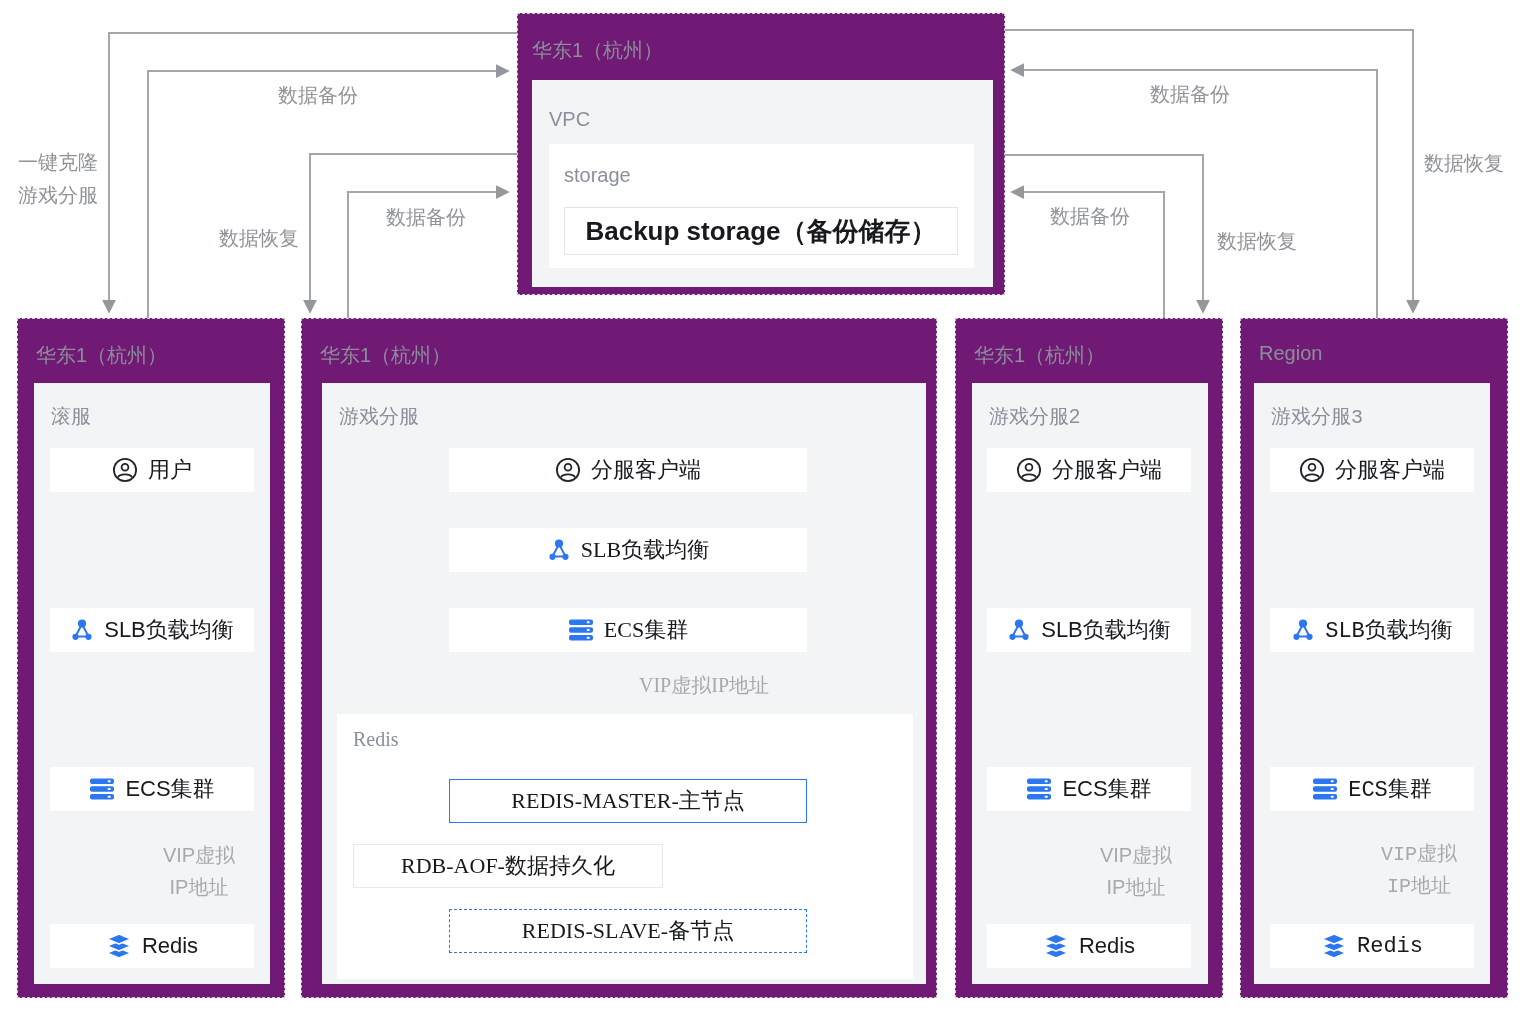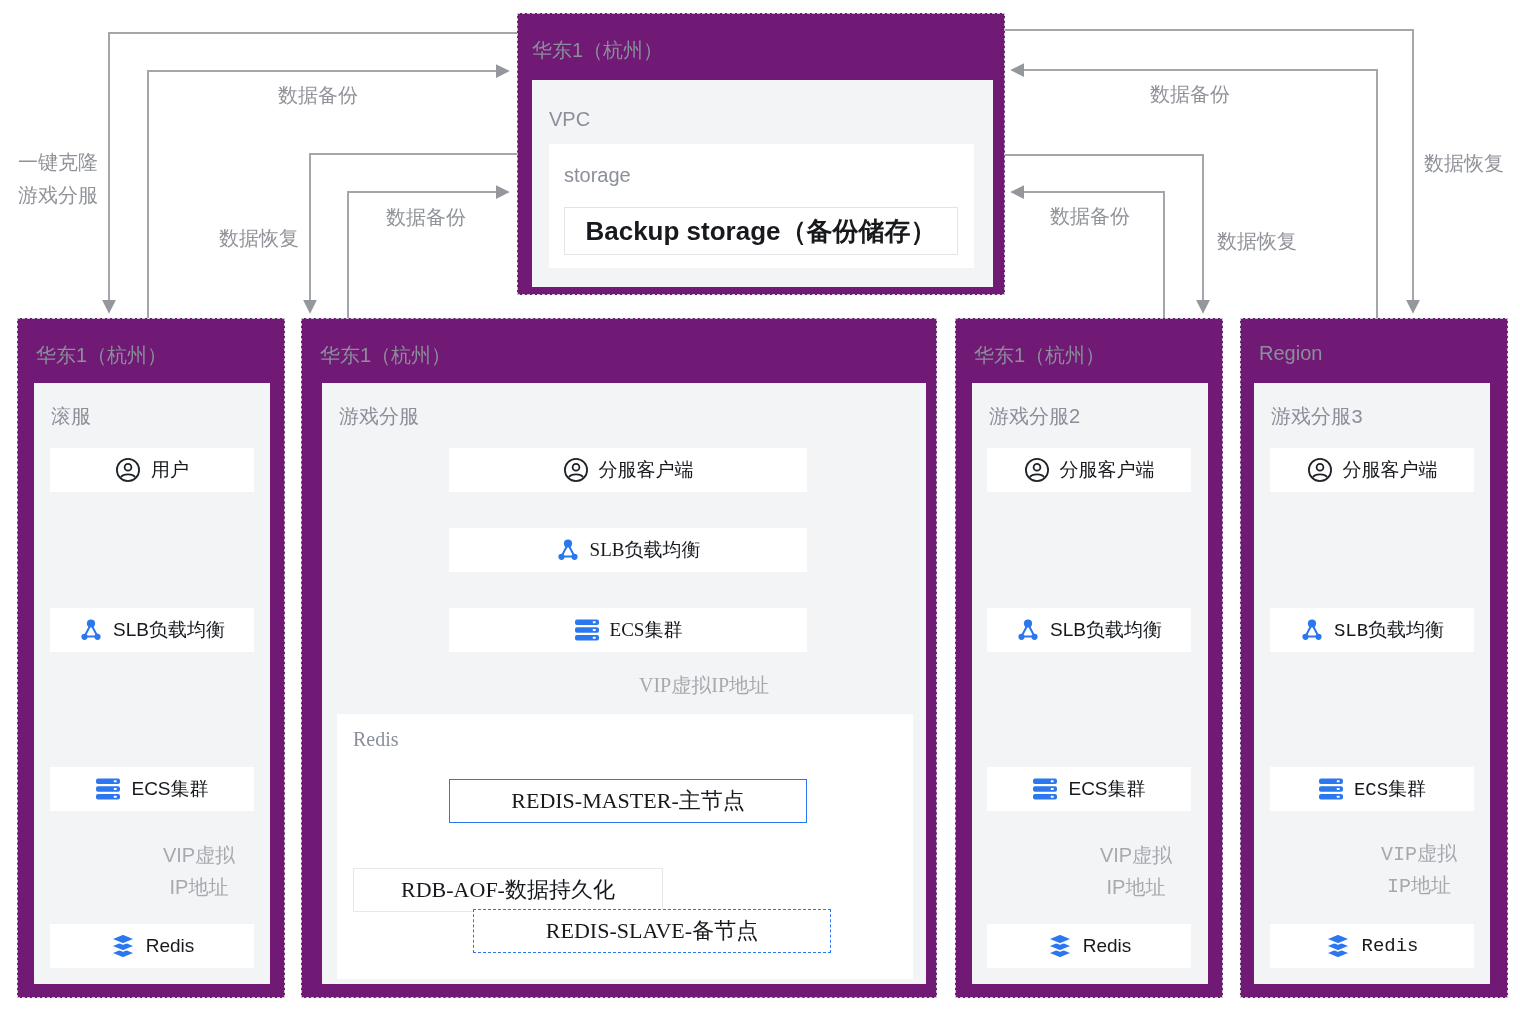--- a/index.html
+++ b/index.html
@@ -3,26 +3,26 @@
 <meta charset="utf-8">
 <style>
   html,body{margin:0;padding:0;background:#fff;}
   .stage{position:relative;width:1520px;height:1020px;background:#fff;
          font-family:"Liberation Sans","DejaVu Sans",sans-serif;overflow:hidden;}
   .dashed-box{position:absolute;border:1px dashed #c9cbd1;background:#701a75;box-sizing:border-box;}
   .gray-box{position:absolute;background:#f3f4f6;box-sizing:border-box;}
   .white-box{position:absolute;background:#fff;box-sizing:border-box;}
   .sec-label{position:absolute;font-size:20px;color:#8a8f99;white-space:nowrap;}
   .node{position:absolute;height:44px;background:#fff;display:flex;align-items:center;
-        justify-content:center;gap:10px;font-size:19px;color:#16191d;white-space:nowrap;box-sizing:border-box;}
+        justify-content:center;gap:10px;font-size:22px;color:#16191d;white-space:nowrap;box-sizing:border-box;}
   .node .lbl{display:inline-block;}
   .plain-box{position:absolute;height:44px;background:#fff;border:1px solid #e6e8ec;display:flex;
         align-items:center;justify-content:center;font-size:22px;color:#16191d;white-space:nowrap;box-sizing:border-box;}
   .master-box{border:1px solid #2b77f0;}
-  .slave-box{border:1px dashed #2b77f0;margin-left:24px;}
+  .slave-box{border:1px dashed #2b77f0;}
   .edge-label{position:absolute;font-size:20px;color:#909399;white-space:nowrap;transform:translateX(-50%);}
   .edge-label.left-align{transform:none;}
   .vip-label{position:absolute;font-size:20px;color:#a6a9ae;text-align:center;line-height:32px;
              transform:translateX(-50%);white-space:nowrap;}
   .vip-label.one-line{transform:none;text-align:left;}
   .wires{position:absolute;left:0;top:0;pointer-events:none;}
   .backup-box{position:absolute;background:#fff;border:1px solid #e2e4e8;display:flex;align-items:center;
         justify-content:center;font-size:26px;font-weight:600;color:#17191d;box-sizing:border-box;}
   .icon{flex:0 0 auto;display:inline-flex;}
 </style>
@@ -202,21 +202,21 @@
           </span>
         <span class="lbl">ECS集群</span>
       </div>
       <span class="vip-label one-line" style="left:317px;top:286px;">VIP虚拟IP地址</span>
 
       <div class="white-box" style="left:15px;top:331px;width:576px;height:265px;">
         <span class="sec-label" style="left:16px;top:14px;">Redis</span>
         <div class="plain-box master-box" style="left:112px;top:65px;width:358px;">
           <span>REDIS-MASTER-主节点</span>
         </div>
-        <div class="plain-box" style="left:16px;top:130px;width:310px;margin-top:24px;">
+        <div class="plain-box" style="left:16px;top:130px;width:310px;">
           <span>RDB-AOF-数据持久化</span>
         </div>
         <div class="plain-box slave-box" style="left:112px;top:195px;width:358px;">
           <span>REDIS-SLAVE-备节点</span>
         </div>
       </div>
     </div>
   </div>
 
   <div class="dashed-box" style="left:955px;top:318px;width:268px;height:680px;">

